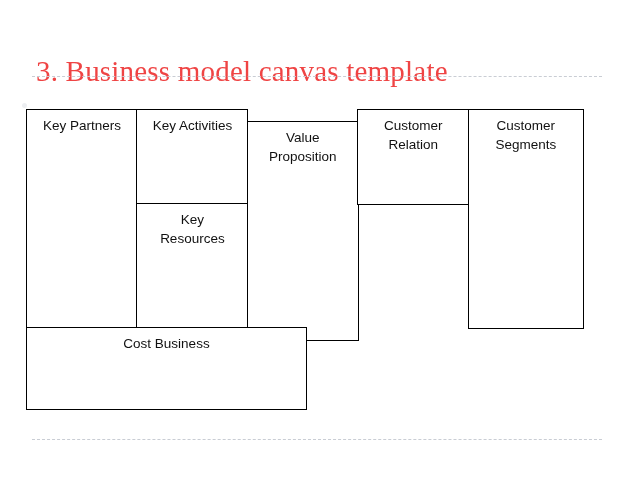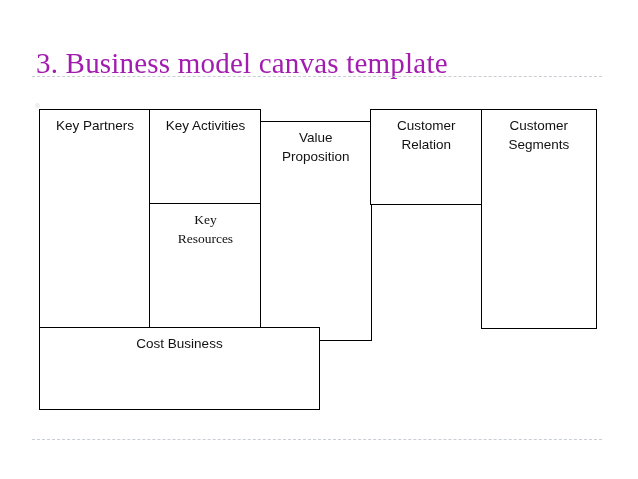--- a/index.html
+++ b/index.html
@@ -12,45 +12,44 @@
     background: #ffffff;
     font-family: "Liberation Sans", sans-serif;
     overflow: hidden;
     position: relative;
   }
 
   
   .slide-title {
     position: absolute;
     left: 36px;
-    top: 46px;
+    top: 54px;
     font-family: "Liberation Serif", serif;
     font-size: 29px;
     line-height: 34px;
-    color: #a21caf;
+    color: #ef4444;
     letter-spacing: 0.2px;
     white-space: nowrap;
   }
   .title-rule {
     position: absolute;
     left: 32px;
     top: 76px;
     width: 570px;
     height: 0;
     border-top: 1px dashed #c9cdd4;
   }
 
   
   .canvas-wrap {
     position: absolute;
     left: 26px;
     top: 109px;
     width: 558px;
     height: 301px;
-    margin-left: 13px;
   }
   .corner-tick {
     position: absolute;
     left: -4px;
     top: -6px;
     width: 5px;
     height: 5px;
     background: #eceef1;
     border-radius: 50%;
   }
@@ -69,21 +68,21 @@
     text-align: center;
     font-size: 13.5px;
     line-height: 19px;
     color: #111111;
     padding: 0 2px;
   }
 
   
   .c-key-partners   { left: 0px;   top: 0px;   width: 112px; height: 220px; }
   .c-key-activities { left: 110.4px; top: 0px; width: 112px; height: 96px; text-decoration: underline; }
-  .c-key-resources  { left: 110.4px; top: 94.4px; width: 112px; height: 125.6px; font-family: Liberation Serif, serif; }
+  .c-key-resources  { left: 110.4px; top: 94.4px; width: 112px; height: 125.6px; }
   .c-value-prop     { left: 220.8px; top: 12px; width: 112px; height: 220px; }
   .c-cust-relation  { left: 331.2px; top: 0px; width: 112px; height: 96px; }
   .c-channels       { left: 331.2px; top: 94.4px; width: 112px; height: 125.6px; }
   .c-cust-segments  { left: 441.6px; top: 0px; width: 116.4px; height: 220px; }
 
   
   .c-cost-structure { left: 0px;   top: 218.4px; width: 281px; height: 82.6px; }
   .c-revenue        { left: 279.4px; top: 218.4px; width: 278.6px; height: 82.6px; }
 
   

